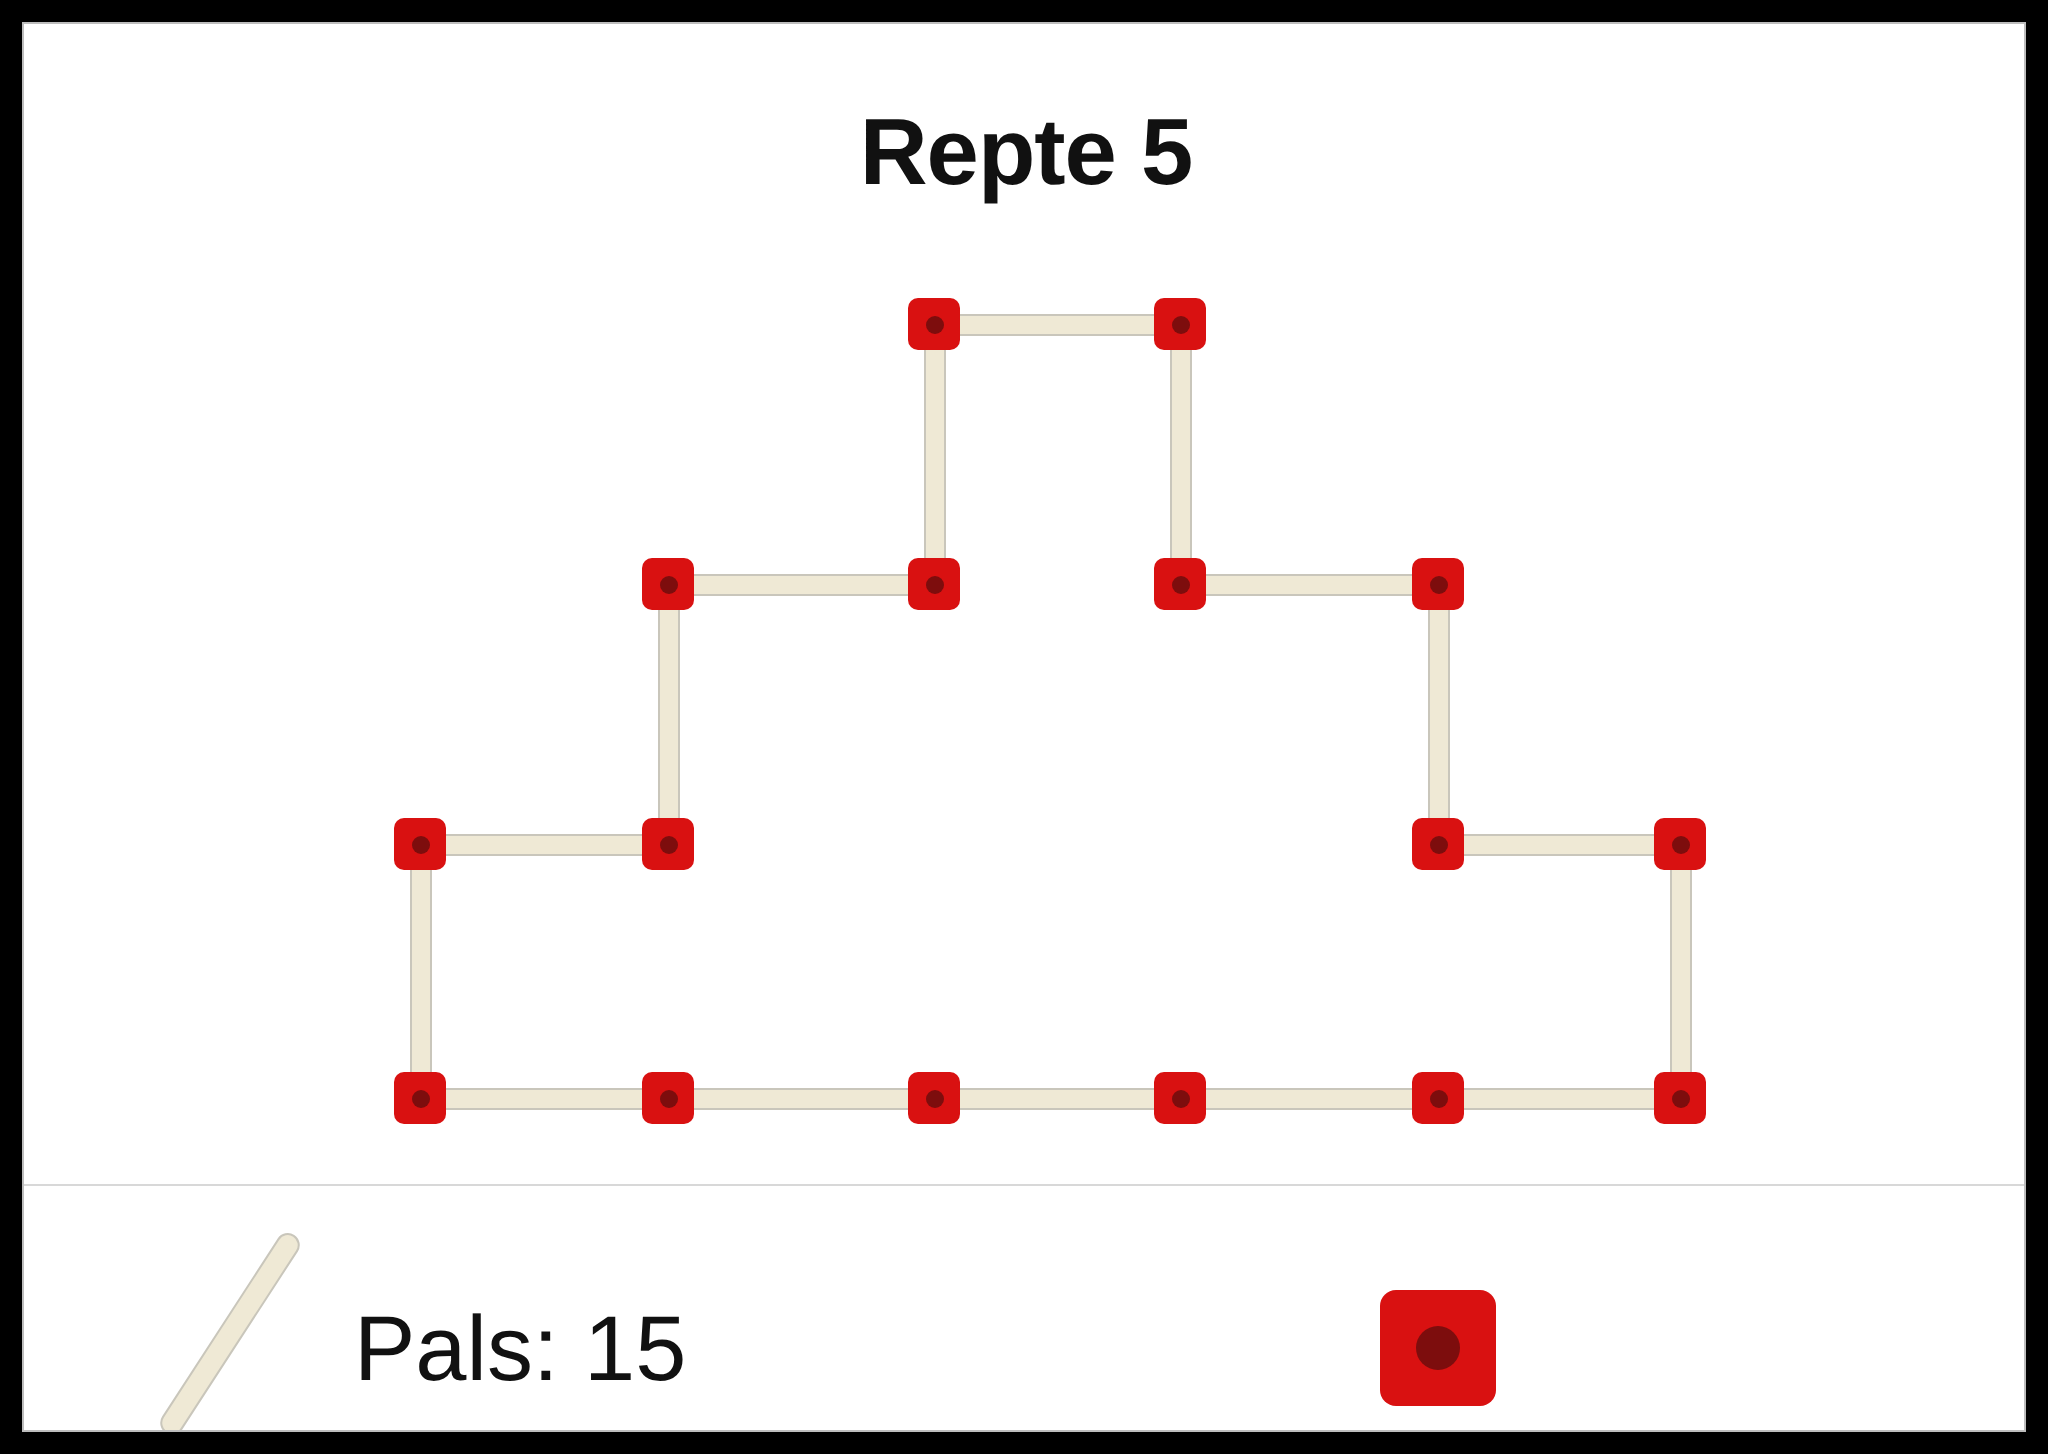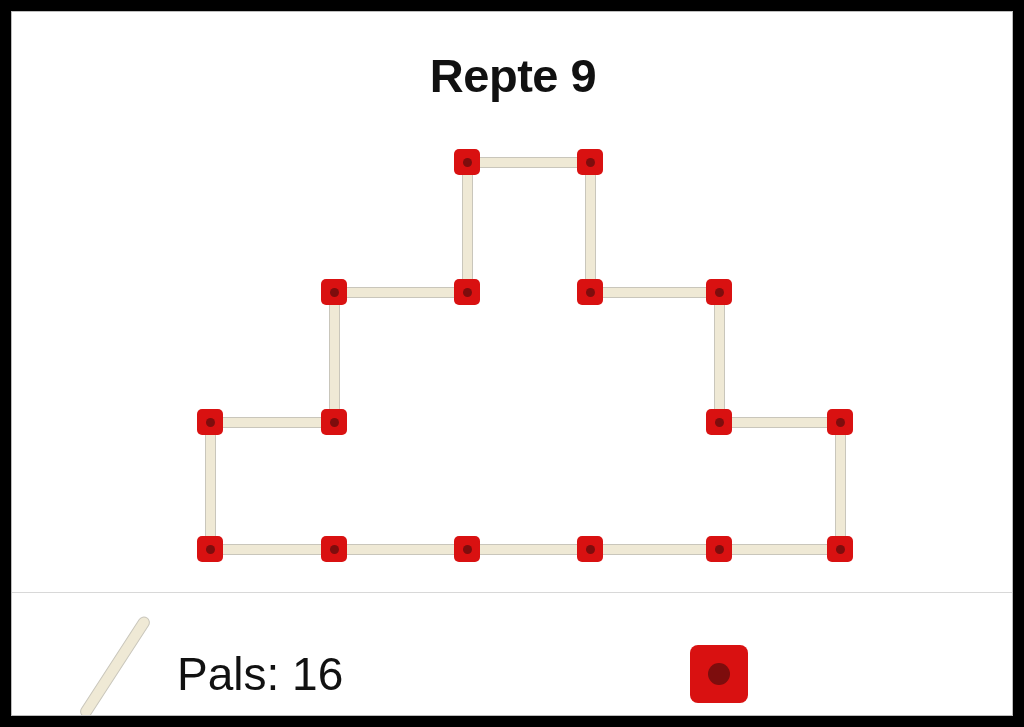--- a/index.html
+++ b/index.html
@@ -164,21 +164,21 @@
     background: #7d0d0d;
   }
 </style>
 </head>
 <body>
 
 <div id="app">
 
   <div id="canvas">
 
-    <div id="title">Repte 9</div>
+    <div id="title">Repte 5</div>
 
     <div id="figure">
       <div id="sticks-layer">
           <div class="stick" style="left: 455px; top: 144.5px; width: 123px; height: 11px;"></div>
           <div class="stick" style="left: 449.5px; top: 150px; width: 11px; height: 130px;"></div>
           <div class="stick" style="left: 572.5px; top: 150px; width: 11px; height: 130px;"></div>
           <div class="stick" style="left: 322px; top: 274.5px; width: 133px; height: 11px;"></div>
           <div class="stick" style="left: 578px; top: 274.5px; width: 129px; height: 11px;"></div>
           <div class="stick" style="left: 316.5px; top: 280px; width: 11px; height: 130px;"></div>
           <div class="stick" style="left: 701.5px; top: 280px; width: 11px; height: 130px;"></div>
@@ -243,21 +243,21 @@
           </div>
         </div>
     </div>
 
     <div id="legend-divider"></div>
 
     <div class="legend-group" id="legend-pals">
       <div id="stick-icon-wrap">
         <div id="stick-icon"></div>
       </div>
-      <div class="legend-label">Pals: 16</div>
+      <div class="legend-label">Pals: 15</div>
     </div>
 
     <div class="legend-group" id="legend-cubs">
       <div id="cube-icon">
         <div class="dot-lg"></div>
       </div>
     </div>
 
   </div>
 </div>

